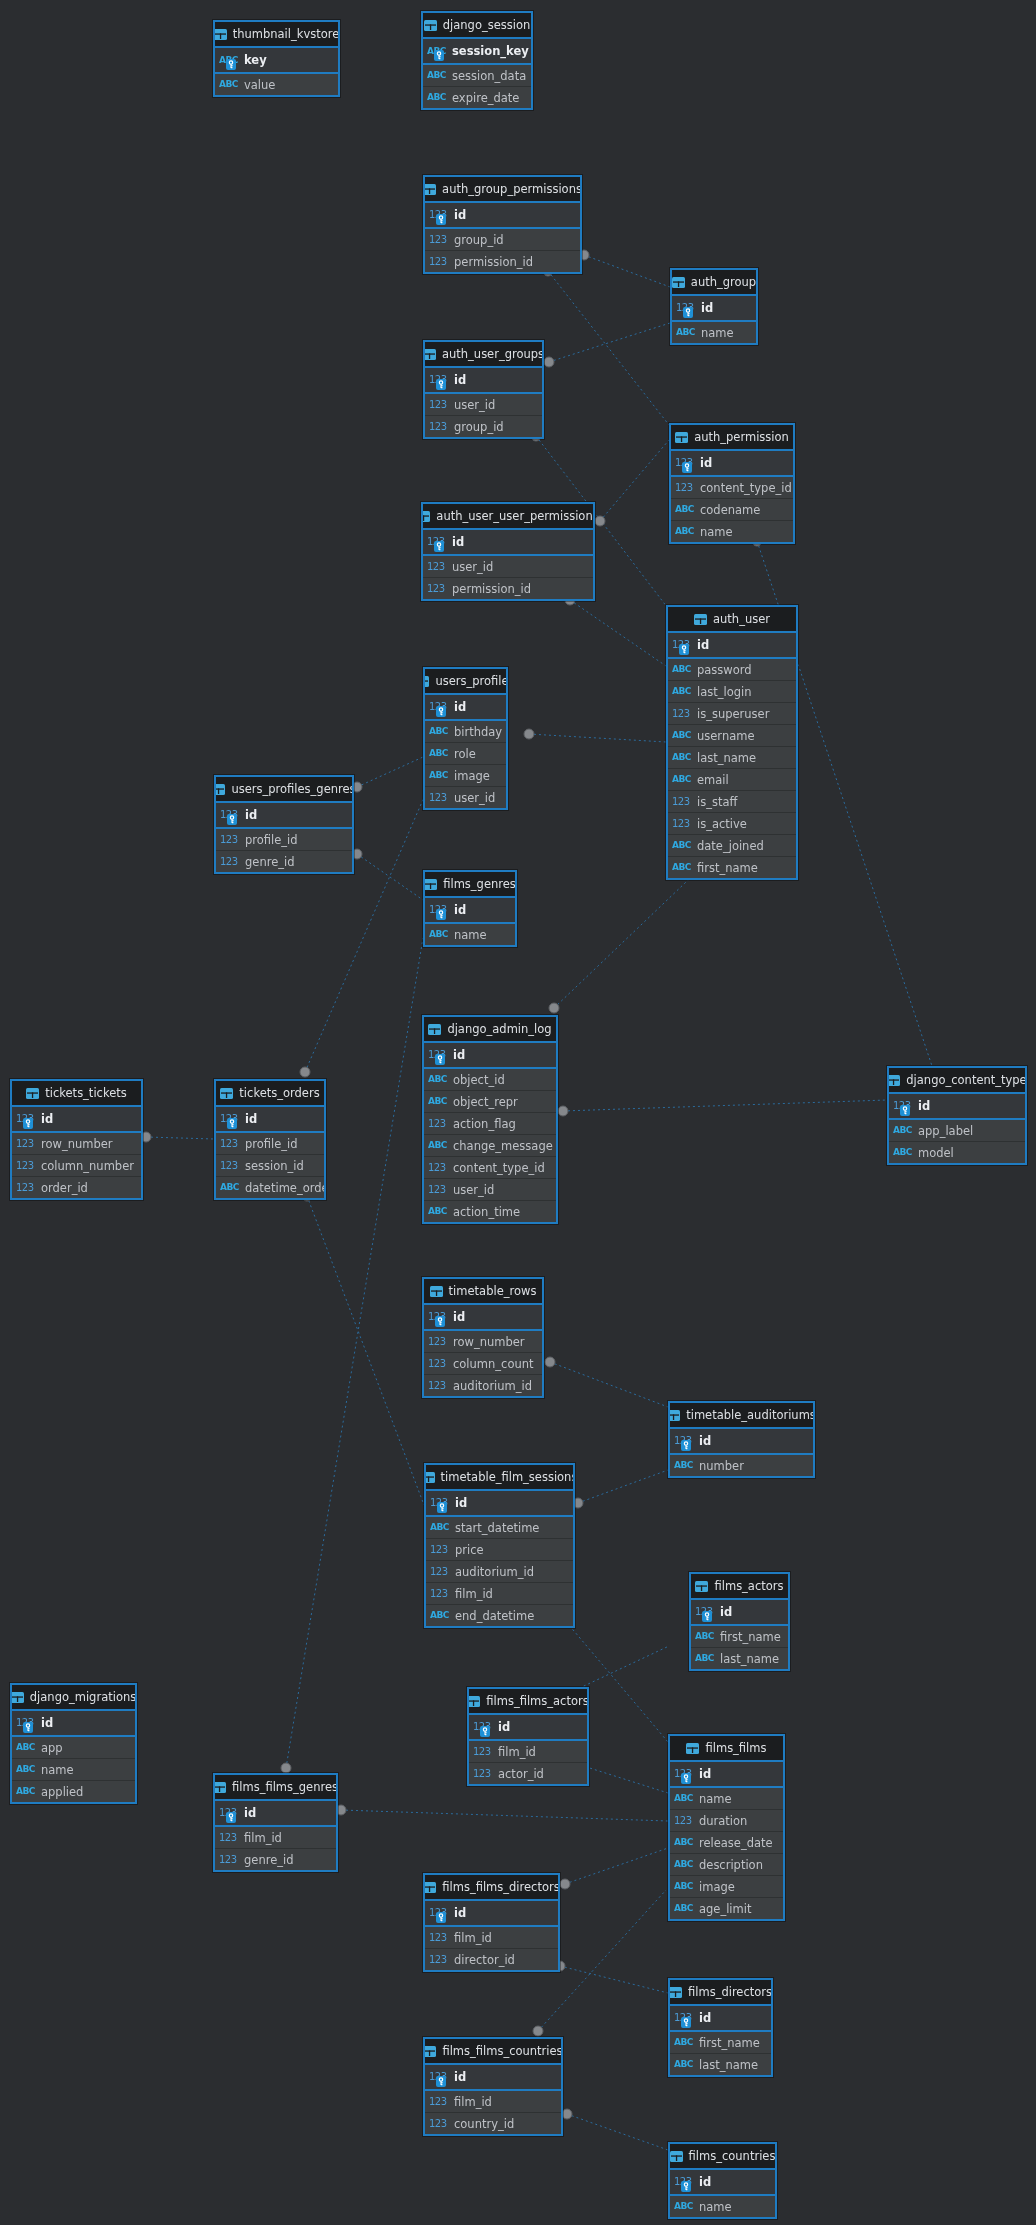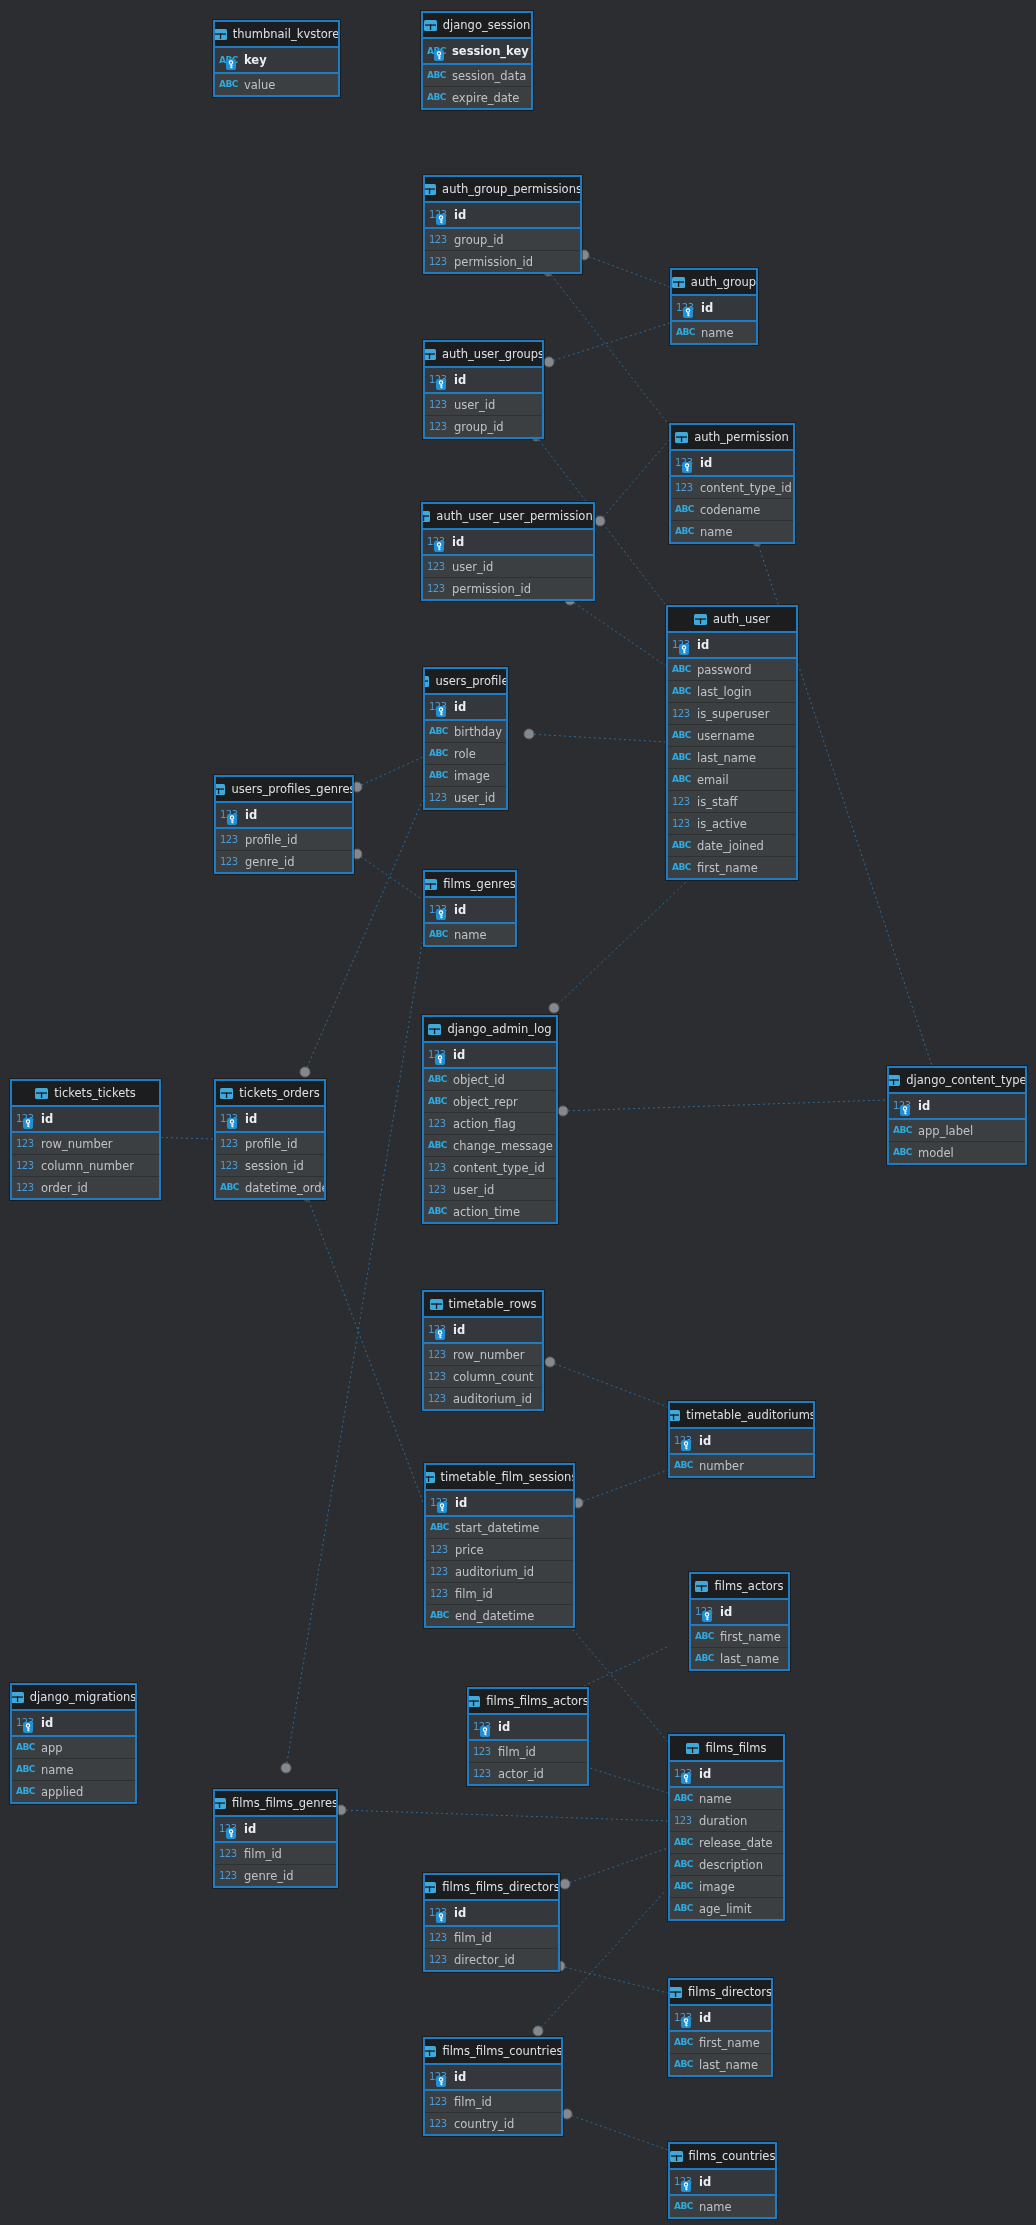--- a/index.html
+++ b/index.html
@@ -628,21 +628,21 @@
         </span>
         <span class="fname">app_label</span>
       </div>
       <div class="trow">
         <span class="ficon txt">
           <span class="tchar">ABC</span>
         </span>
         <span class="fname">model</span>
       </div>
     </div>
-    <div class="table" style="left: 10px; top: 1079px; width: 151px;">
+    <div class="table" style="left: 10px; top: 1079px; width: 133px;">
       <div class="thead">
         <span class="ticon">
           <svg width="13" height="11" viewBox="0 0 13 11">
             <rect width="13" height="11" rx="1.5" fill="#3fa9dc"></rect>
             <rect x="1" y="4.4" width="11" height="1.3" fill="#1b1d1f"></rect>
             <rect x="5.9" y="4.4" width="1.3" height="5.6" fill="#1b1d1f"></rect>
           </svg>
         </span>
         <span class="tname">tickets_tickets</span>
       </div>
@@ -710,21 +710,21 @@
         </span>
         <span class="fname">session_id</span>
       </div>
       <div class="trow">
         <span class="ficon txt">
           <span class="tchar">ABC</span>
         </span>
         <span class="fname">datetime_order</span>
       </div>
     </div>
-    <div class="table" style="left: 422px; top: 1277px; width: 122px; margin-top: 13px;">
+    <div class="table" style="left: 422px; top: 1277px; width: 122px;">
       <div class="thead">
         <span class="ticon">
           <svg width="13" height="11" viewBox="0 0 13 11">
             <rect width="13" height="11" rx="1.5" fill="#3fa9dc"></rect>
             <rect x="1" y="4.4" width="11" height="1.3" fill="#1b1d1f"></rect>
             <rect x="5.9" y="4.4" width="1.3" height="5.6" fill="#1b1d1f"></rect>
           </svg>
         </span>
         <span class="tname">timetable_rows</span>
       </div>
@@ -1003,21 +1003,21 @@
         </span>
         <span class="fname">name</span>
       </div>
       <div class="trow">
         <span class="ficon txt">
           <span class="tchar">ABC</span>
         </span>
         <span class="fname">applied</span>
       </div>
     </div>
-    <div class="table" style="left: 213px; top: 1773px; width: 125px; margin-top: 16px;">
+    <div class="table" style="left: 213px; top: 1773px; width: 125px;">
       <div class="thead">
         <span class="ticon">
           <svg width="13" height="11" viewBox="0 0 13 11">
             <rect width="13" height="11" rx="1.5" fill="#3fa9dc"></rect>
             <rect x="1" y="4.4" width="11" height="1.3" fill="#1b1d1f"></rect>
             <rect x="5.9" y="4.4" width="1.3" height="5.6" fill="#1b1d1f"></rect>
           </svg>
         </span>
         <span class="tname">films_films_genres</span>
       </div>

